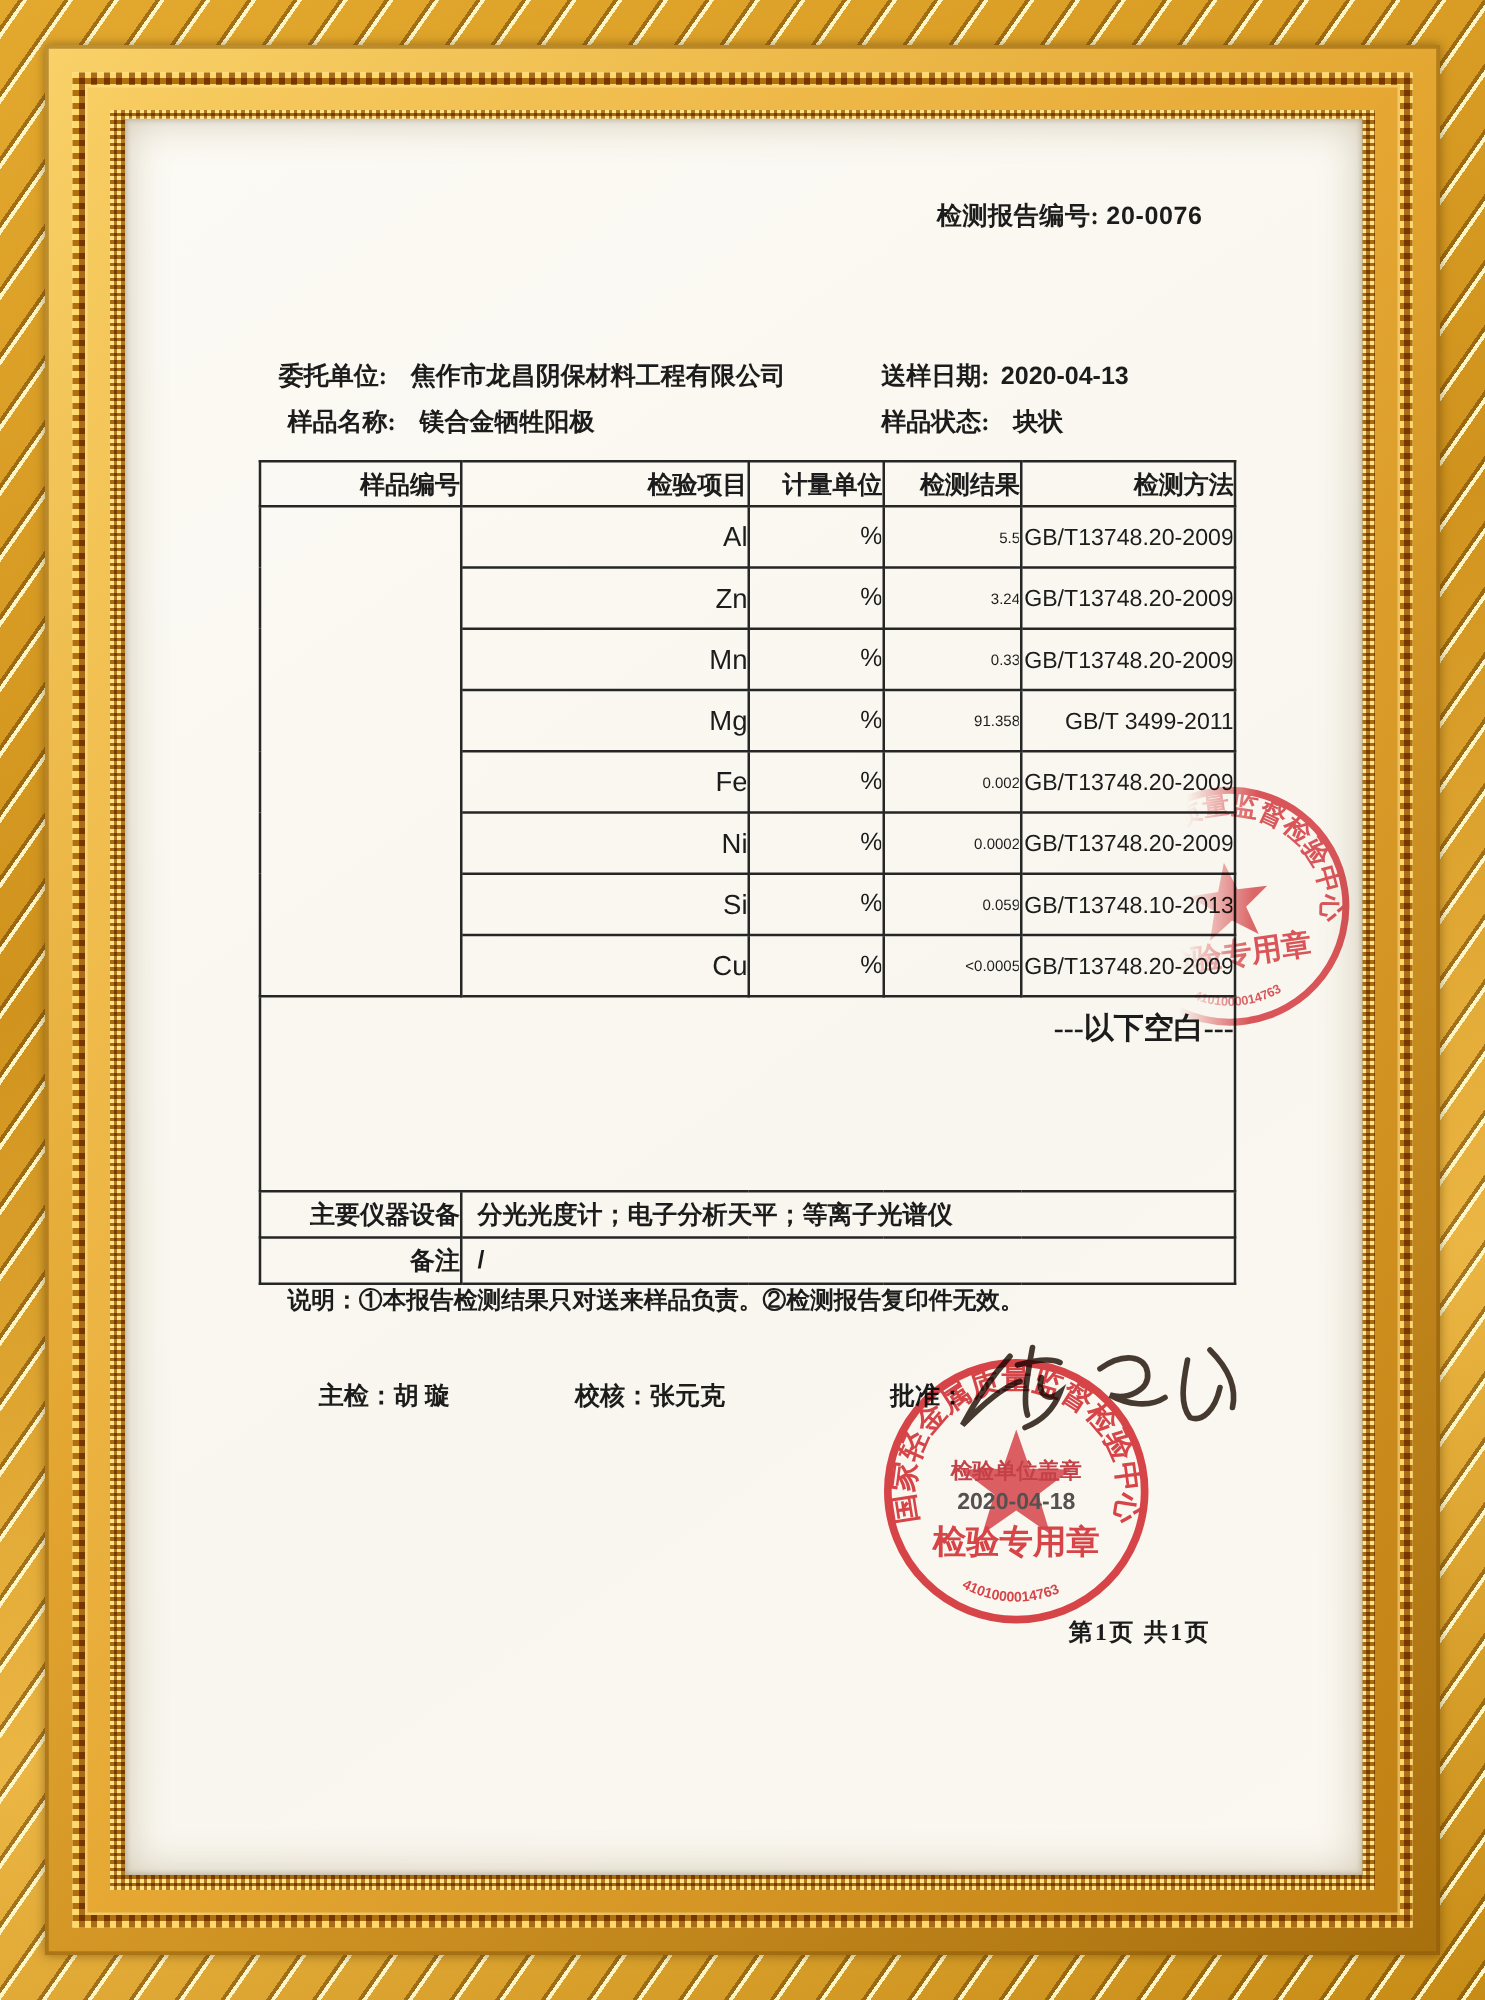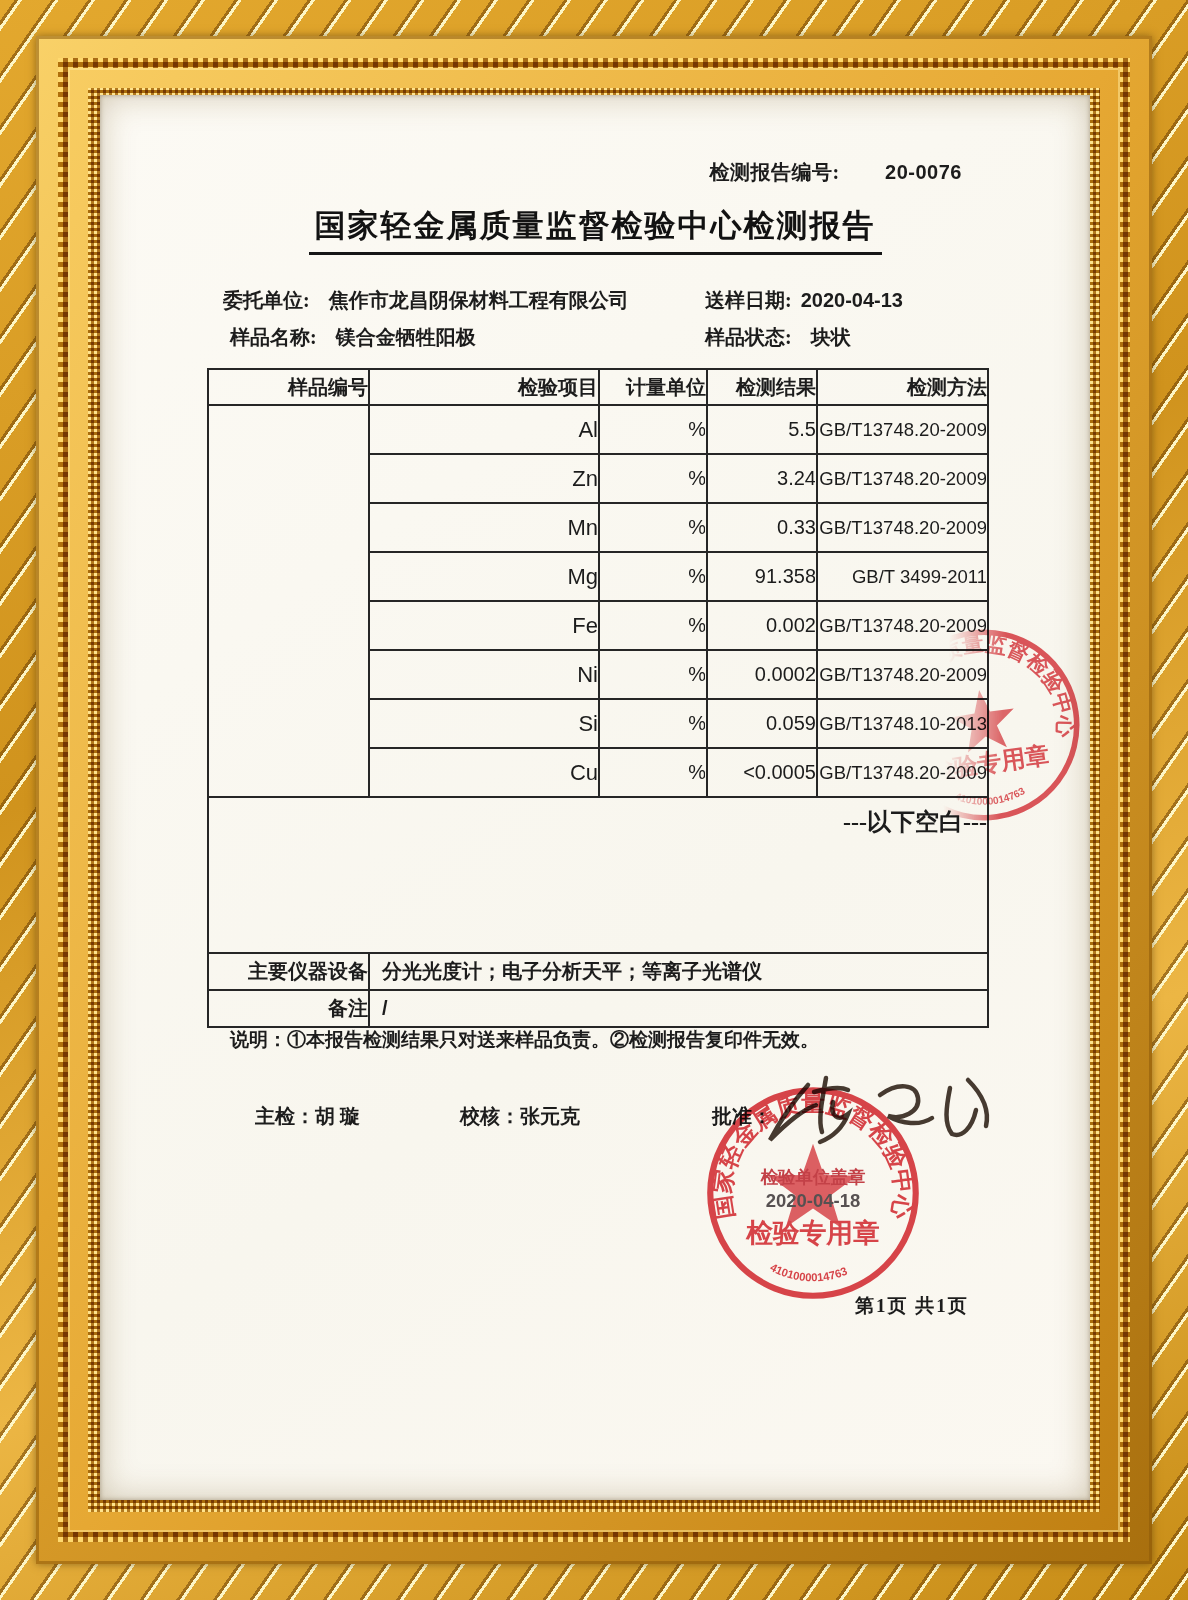--- a/index.html
+++ b/index.html
@@ -48,21 +48,21 @@
     position:absolute;left:100px;top:95px;width:990px;height:1405px;
     background:linear-gradient(145deg,#fcfaf4,#f8f6ee 60%,#fbf8f1);
     box-shadow:inset 0 0 34px rgba(105,72,12,.28), inset 0 0 5px rgba(60,40,5,.35);
     color:#1c1c1c;
   }
   .report-no{
     position:absolute;top:64px;right:128px;
     font-size:20px;font-weight:600;letter-spacing:.5px;
     font-family:"Liberation Serif",serif;
   }
-  .report-no .num{font-family:"Liberation Sans",sans-serif;font-weight:700;margin-left:40px;}
+  .report-no .num{font-family:"Liberation Sans",sans-serif;font-weight:700;}
   .doc-title{
     position:absolute;top:110px;left:0;width:100%;text-align:center;
   }
   .doc-title span{
     display:inline-block;font-size:31px;font-weight:800;letter-spacing:2px;
     border-bottom:3px solid #161616;padding:0 6px 5px;
     font-family:"Liberation Sans",sans-serif;color:#121212;
   }
   .info-line{position:absolute;font-size:20px;font-weight:700;white-space:nowrap;}
   .info-val{font-weight:600;}
@@ -73,21 +73,21 @@
     border-collapse:collapse;table-layout:fixed;
   }
   .result-table td,.result-table th{
     border:2px solid #262626;padding:0;text-align:right;vertical-align:middle;
     overflow:hidden;
   }
   .result-table th{height:34px;font-size:20px;font-weight:700;font-family:"Liberation Serif",serif;}
   .row-data td{height:47px;border-radius:18px;}
   .cell-item{font-family:"Liberation Sans",sans-serif;font-size:22px;}
   .cell-unit{font-family:"Liberation Sans",sans-serif;font-size:20px;}
-  .cell-result{font-family:"Liberation Sans",sans-serif;font-size:20px;}
+  .cell-result{font-family:"Liberation Sans",sans-serif;font-size:12px;}
   .cell-method{font-family:"Liberation Sans",sans-serif;font-size:18.5px;white-space:nowrap;margin-top:24px;}
   .blank-row td{height:146px;vertical-align:top;padding-top:8px;font-size:24px;font-weight:600;}
   .equip-row td,.remark-row td{height:35px;font-size:20px;font-weight:700;}
   .equip-row .val,.remark-row .val{text-align:left;padding-left:12px;font-weight:600;}
   .notes-line{position:absolute;left:130px;top:932px;font-size:19px;font-weight:700;}
   
   .sig-line{position:absolute;top:1008px;left:0;width:100%;font-size:20px;font-weight:700;}
   .sig-inspector{position:absolute;left:155px;}
   .sig-reviewer{position:absolute;left:360px;}
   .sig-approver{position:absolute;left:612px;}
@@ -112,23 +112,20 @@
 <div class="frame-band-slope"></div>
 <div class="frame-band-bead2"></div>
 
 <div class="paper">
 
   <div class="report-no">
     <span>检测报告编号:</span>
     <span class="num">20-0076</span>
   </div>
 
-  <div class="doc-title">
-    <span>国家轻金属质量监督检验中心检测报告</span>
-  </div>
 
   <div class="info-line" style="left:123px;top:192px;">
     <span>委托单位:</span>
     <span class="info-val" style="margin-left:14px;">焦作市龙昌阴保材料工程有限公司</span>
   </div>
   <div class="info-line" style="left:605px;top:192px;">
     <span>送样日期:</span>
     <span class="info-val mono-num" style="margin-left:4px;">2020-04-13</span>
   </div>
   <div class="info-line" style="left:130px;top:229px;">

